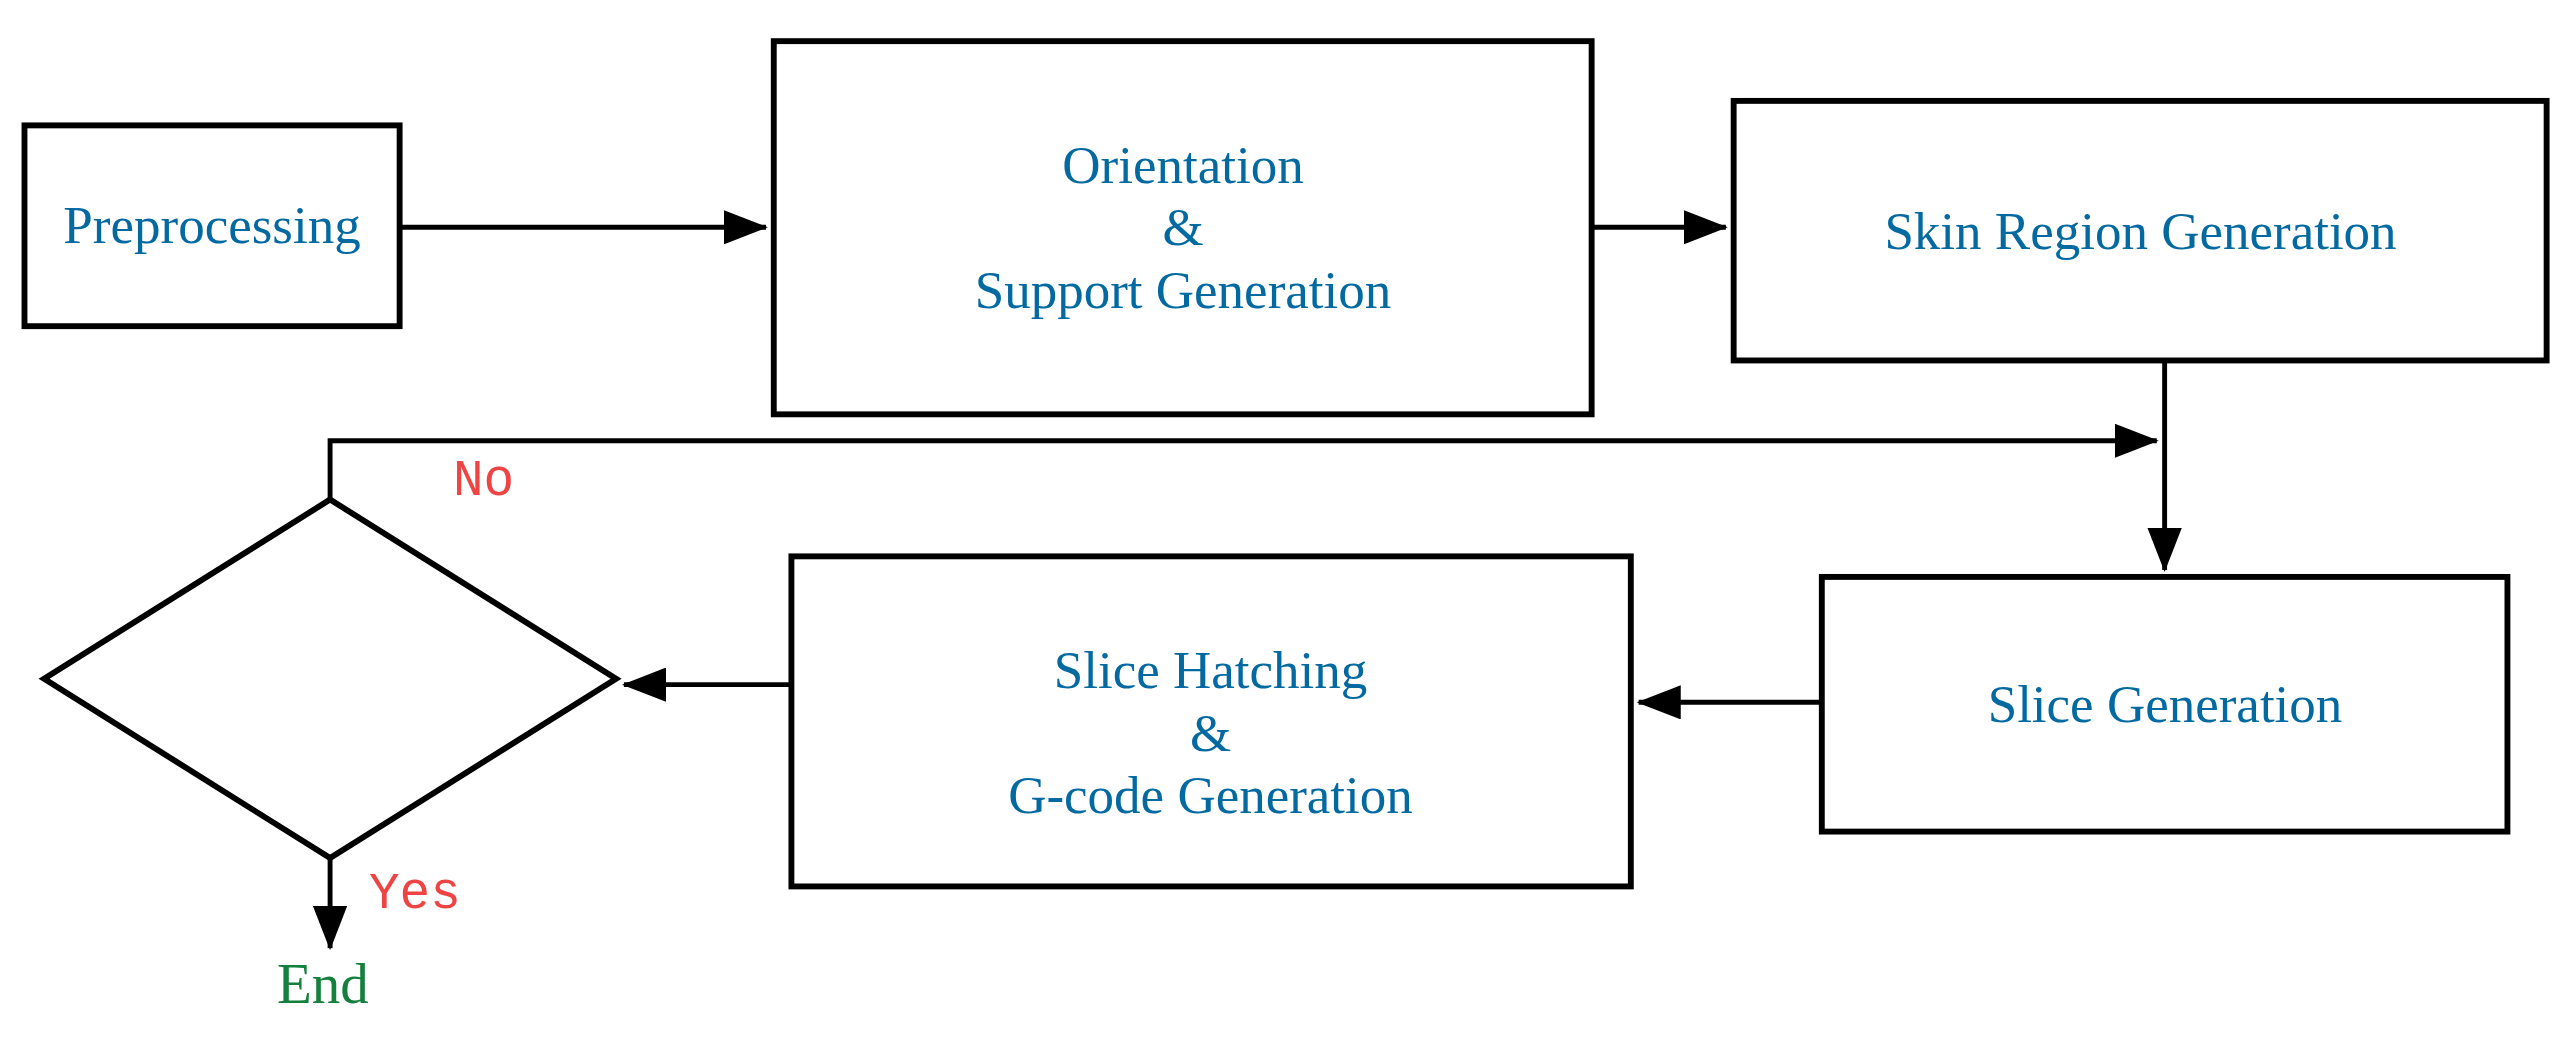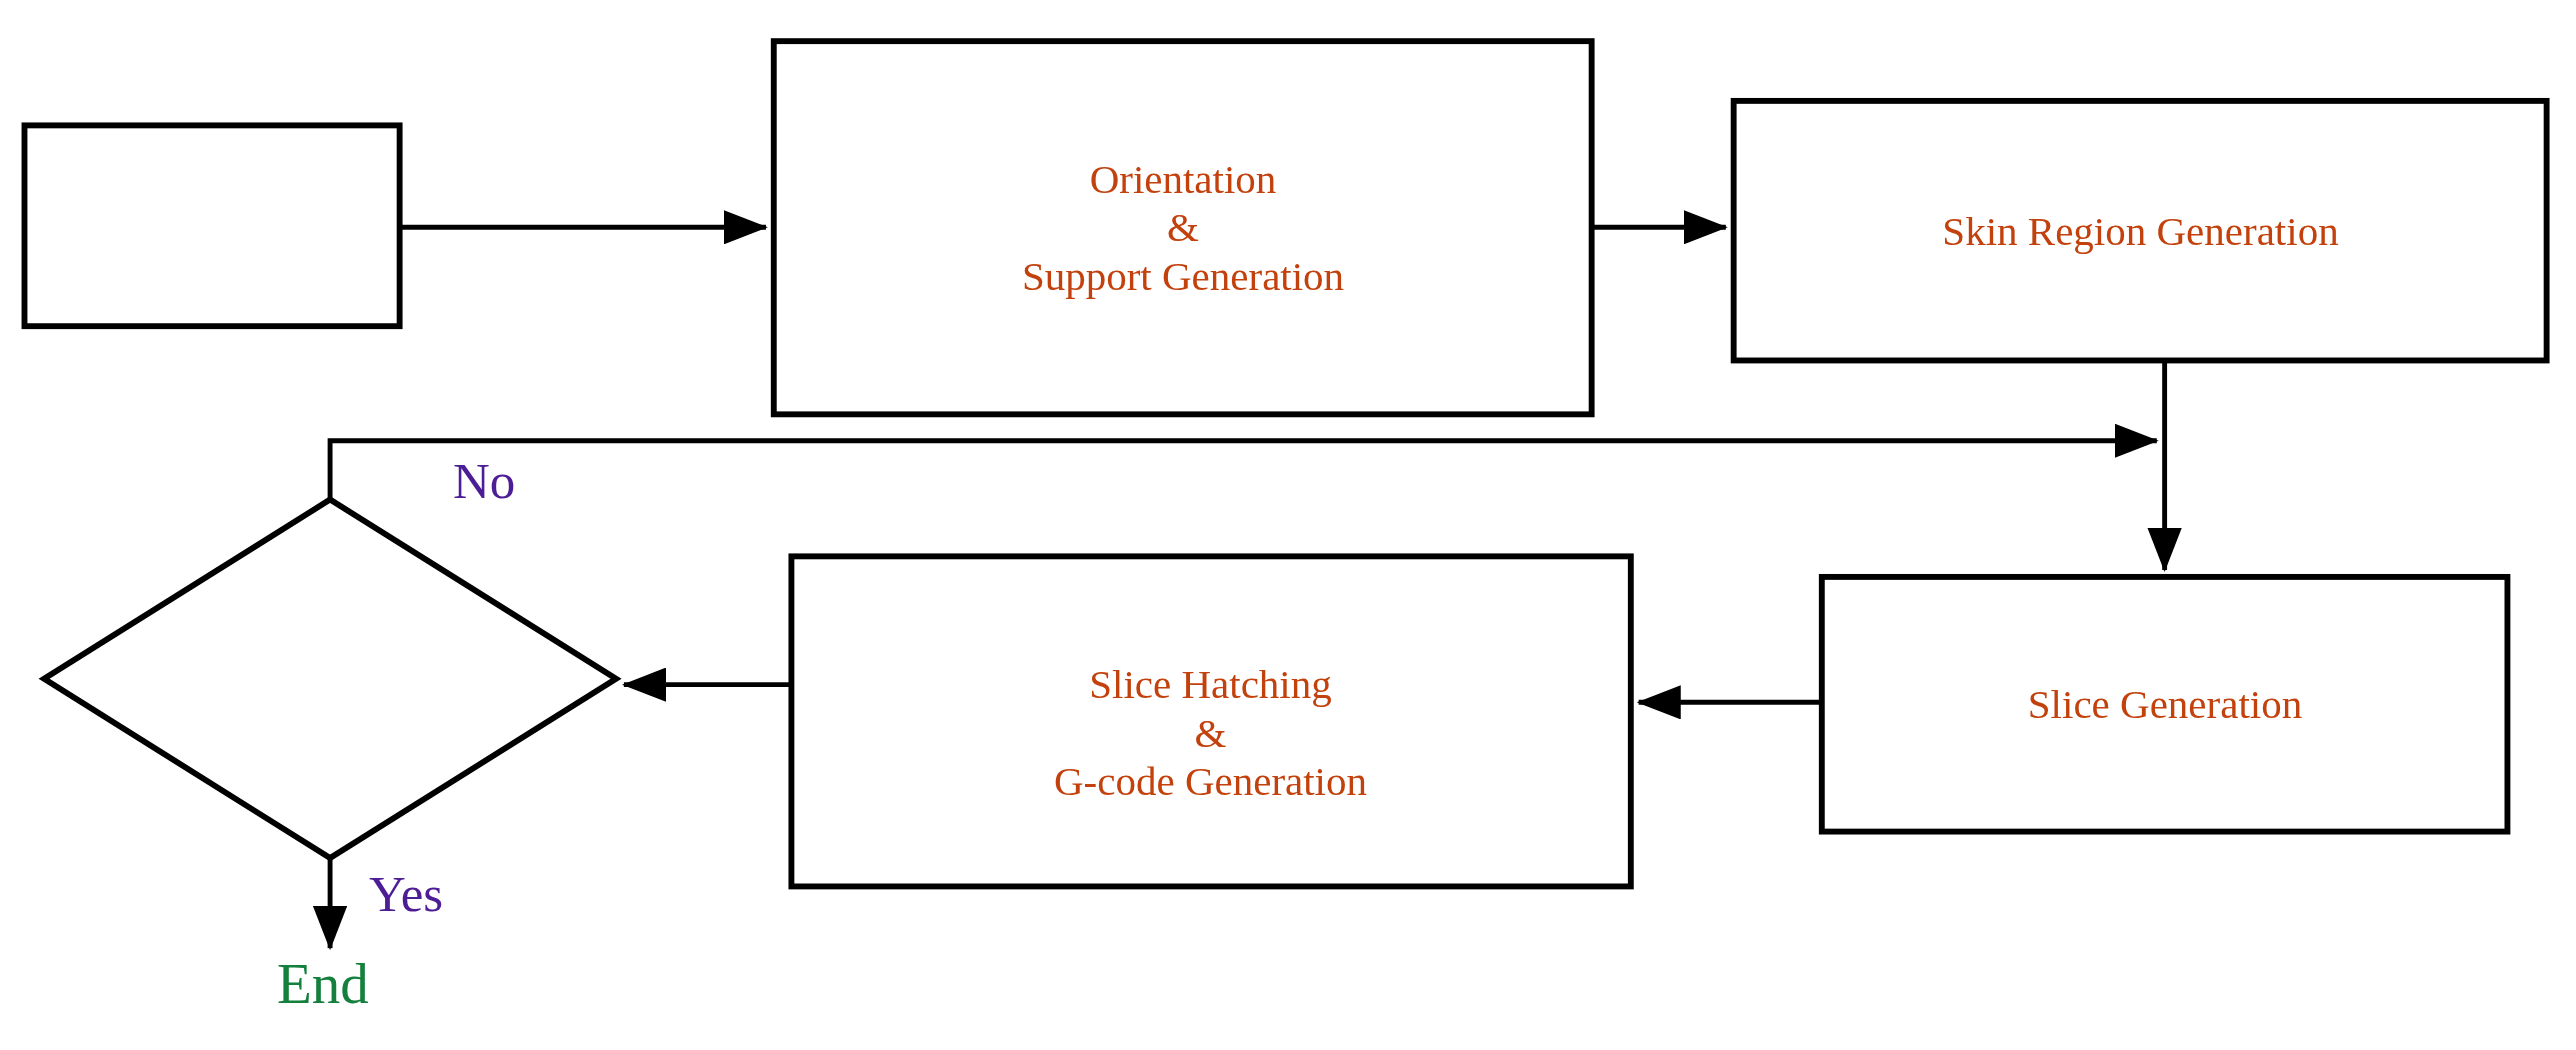--- a/index.html
+++ b/index.html
@@ -21,32 +21,32 @@
     left: 0;
     width: 2576px;
     height: 1051px;
   }
   .node-label {
     position: absolute;
     display: flex;
     align-items: center;
     justify-content: center;
     flex-direction: column;
-    color: #c2410c;
+    color: #0369a1;
     font-family: "Liberation Serif", "DejaVu Serif", serif;
-    font-size: 41px;
+    font-size: 53px;
     line-height: 1.18;
     text-align: center;
     white-space: pre-line;
     pointer-events: none;
   }
   .edge-label {
     position: absolute;
-    color: #4c1d95;
-    font-family: Liberation Serif, serif;
+    color: #ef4444;
+    font-family: Liberation Mono, monospace;
     font-size: 51px;
     line-height: 1;
     white-space: nowrap;
   }
   .terminal-label {
     position: absolute;
     color: #15803d;
     font-family: "Liberation Serif", "DejaVu Serif", serif;
     font-size: 57px;
     line-height: 1;
@@ -85,20 +85,21 @@
 
     <line x1="1860" y1="717" x2="1673" y2="717" stroke="#000000" stroke-width="5" marker-end="url(#arrowhead)"></line>
 
     <line x1="808" y1="699" x2="637" y2="699" stroke="#000000" stroke-width="5" marker-end="url(#arrowhead)"></line>
 
     <polyline points="337,510 337,450 2202,450" fill="none" stroke="#000000" stroke-width="5" marker-end="url(#arrowhead)"></polyline>
 
     <line x1="337" y1="876" x2="337" y2="968" stroke="#000000" stroke-width="5" marker-end="url(#arrowhead)"></line>
   </svg>
 
+  <div class="node-label" style="left:24.5px; top:125px; width:375px; height:201px;">Preprocessing</div>
 
   <div class="node-label" style="left:774px; top:41px; width:818px; height:373px;">Orientation
 &amp;
 Support Generation</div>
 
   <div class="node-label" style="left:1822px; top:577px; width:686px; height:255px;">Slice Generation</div>
 
   <div class="node-label" style="left:1734px; top:101px; width:813px; height:260px;">Skin Region Generation</div>
 
   <div class="node-label" style="left:791px; top:568px; width:839px; height:330px;">Slice Hatching

